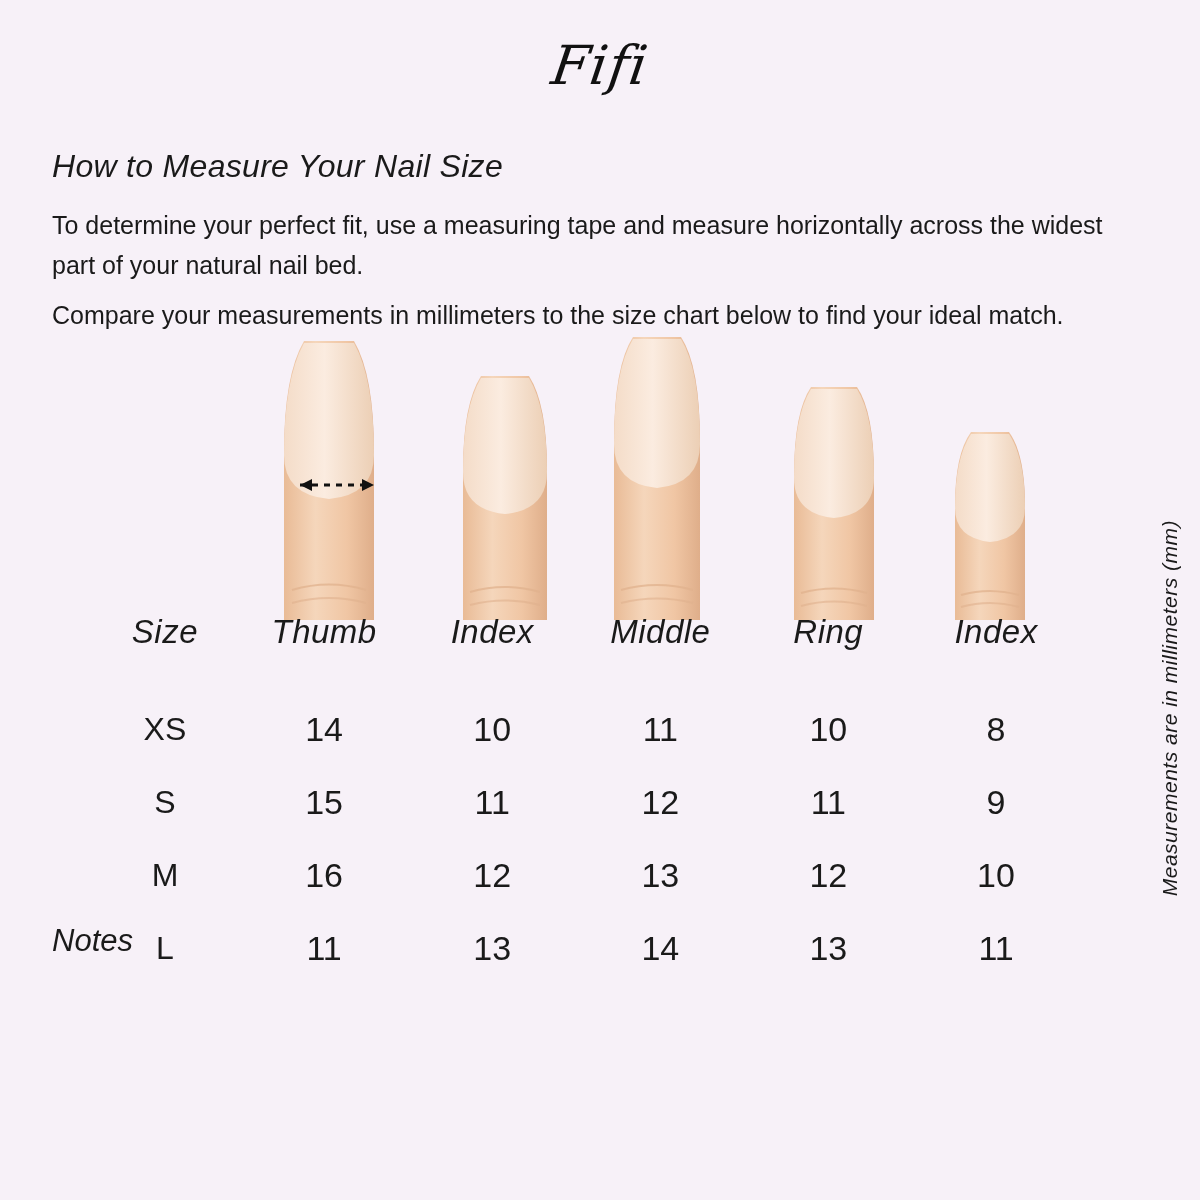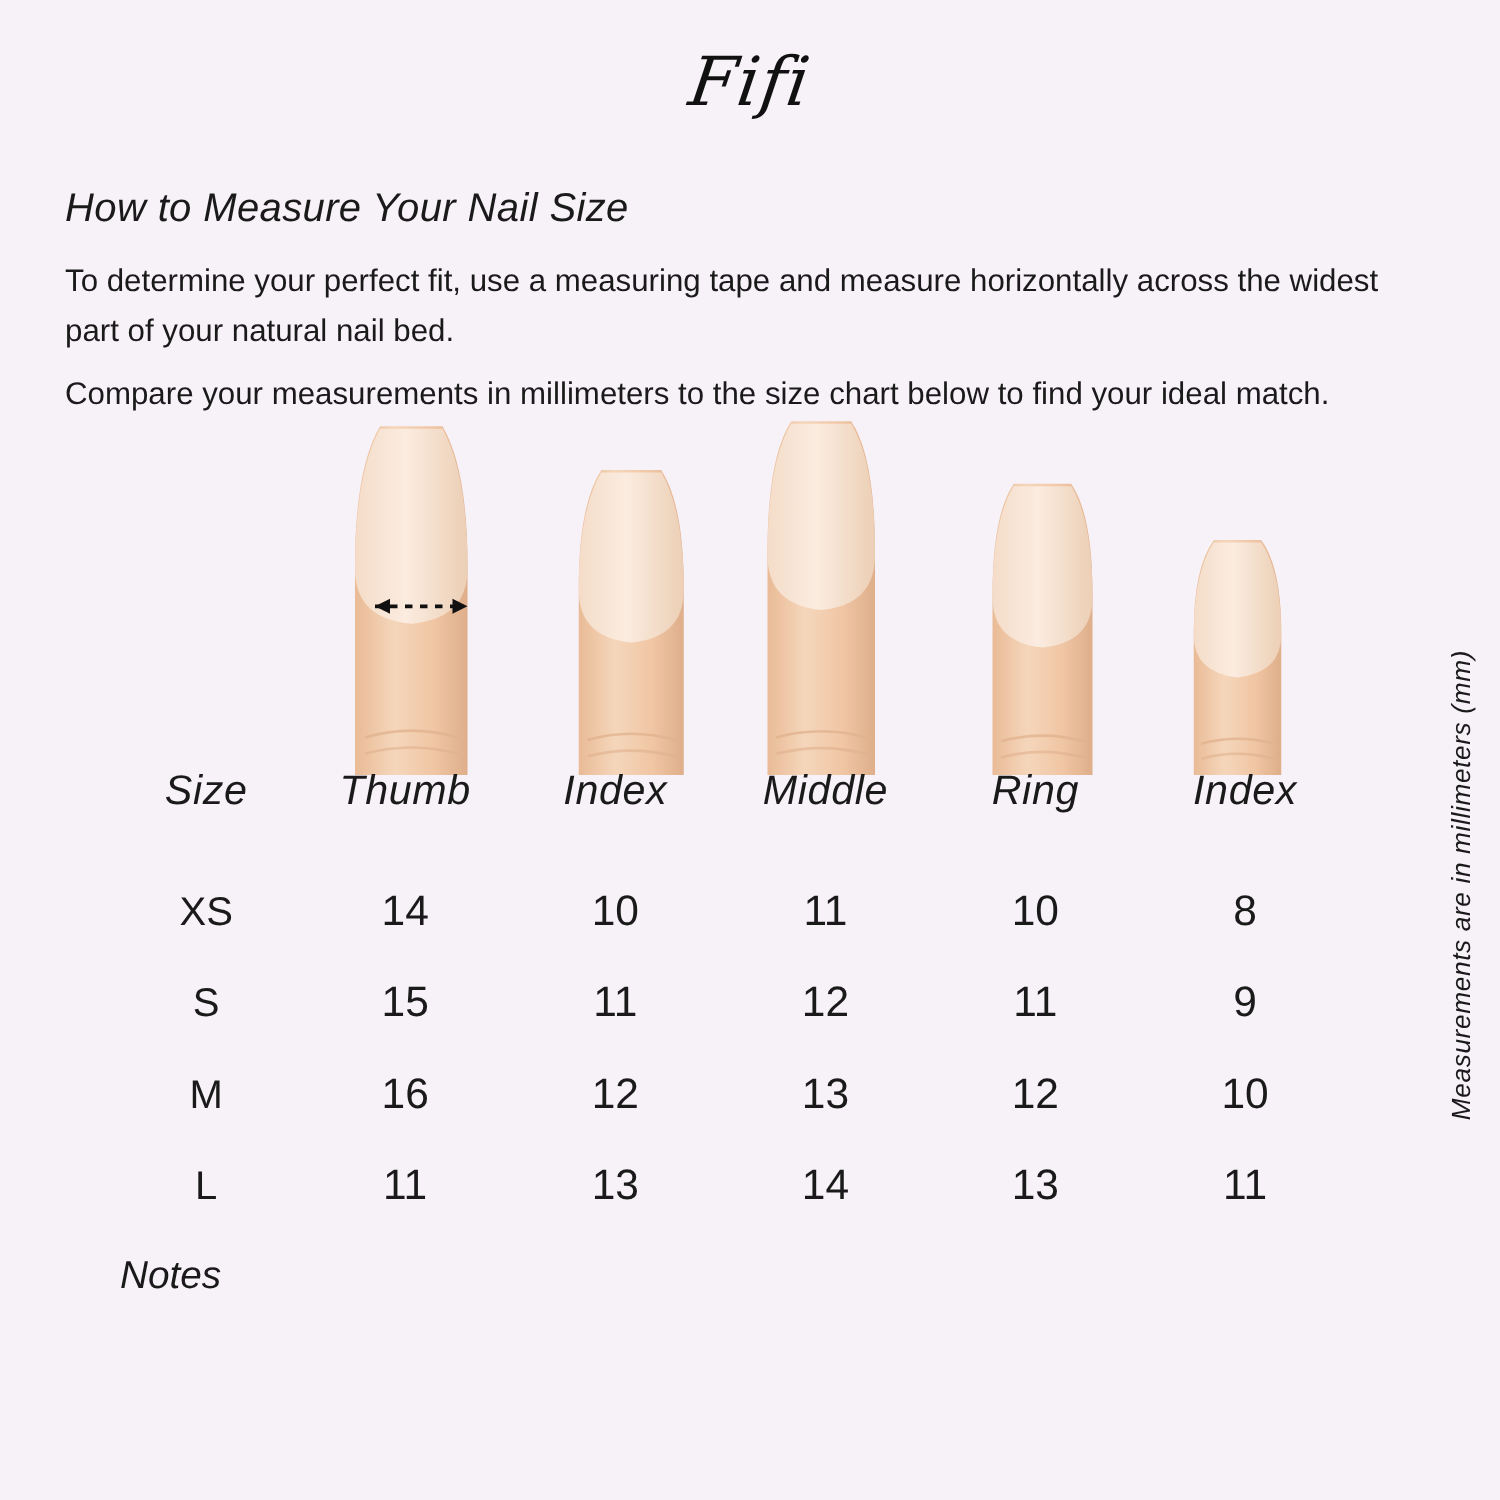--- a/index.html
+++ b/index.html
@@ -127,27 +127,26 @@
     font-size: 21px;
     color: #1a1a1a;
     writing-mode: vertical-rl;
     transform: rotate(180deg);
     letter-spacing: 0.5px;
   }
 
   
   .notes-title {
     position: absolute;
-    top: 1002px;
+    top: 923px;
     left: 52px;
     font-family: "Liberation Sans", sans-serif;
     font-style: italic;
     font-size: 31px;
     color: #1a1a1a;
-    margin-left: 44px;
   }
   .notes-list {
     position: absolute;
     top: 1030px;
     left: 78px;
     width: 1050px;
     margin: 0;
     padding: 0;
     list-style: none;
     font-family: "Liberation Sans", sans-serif;

